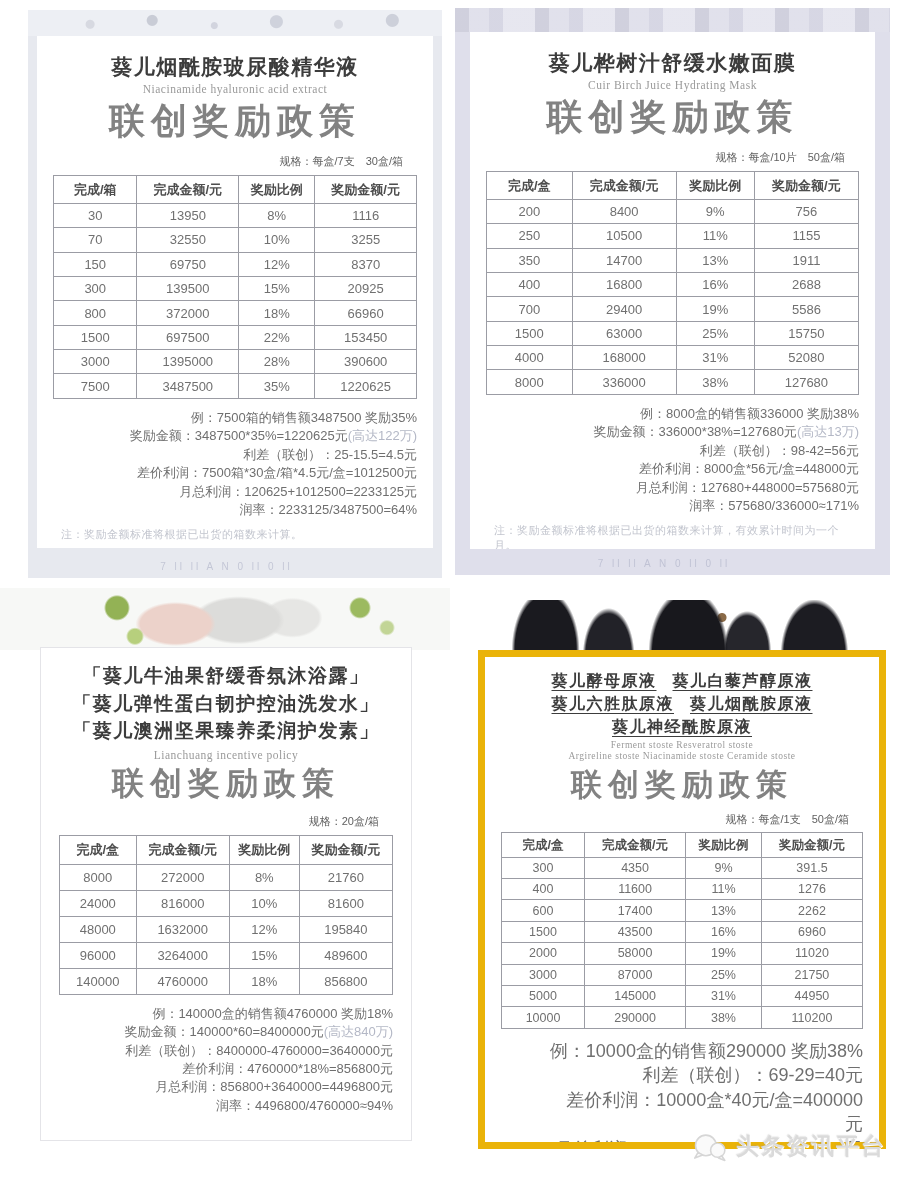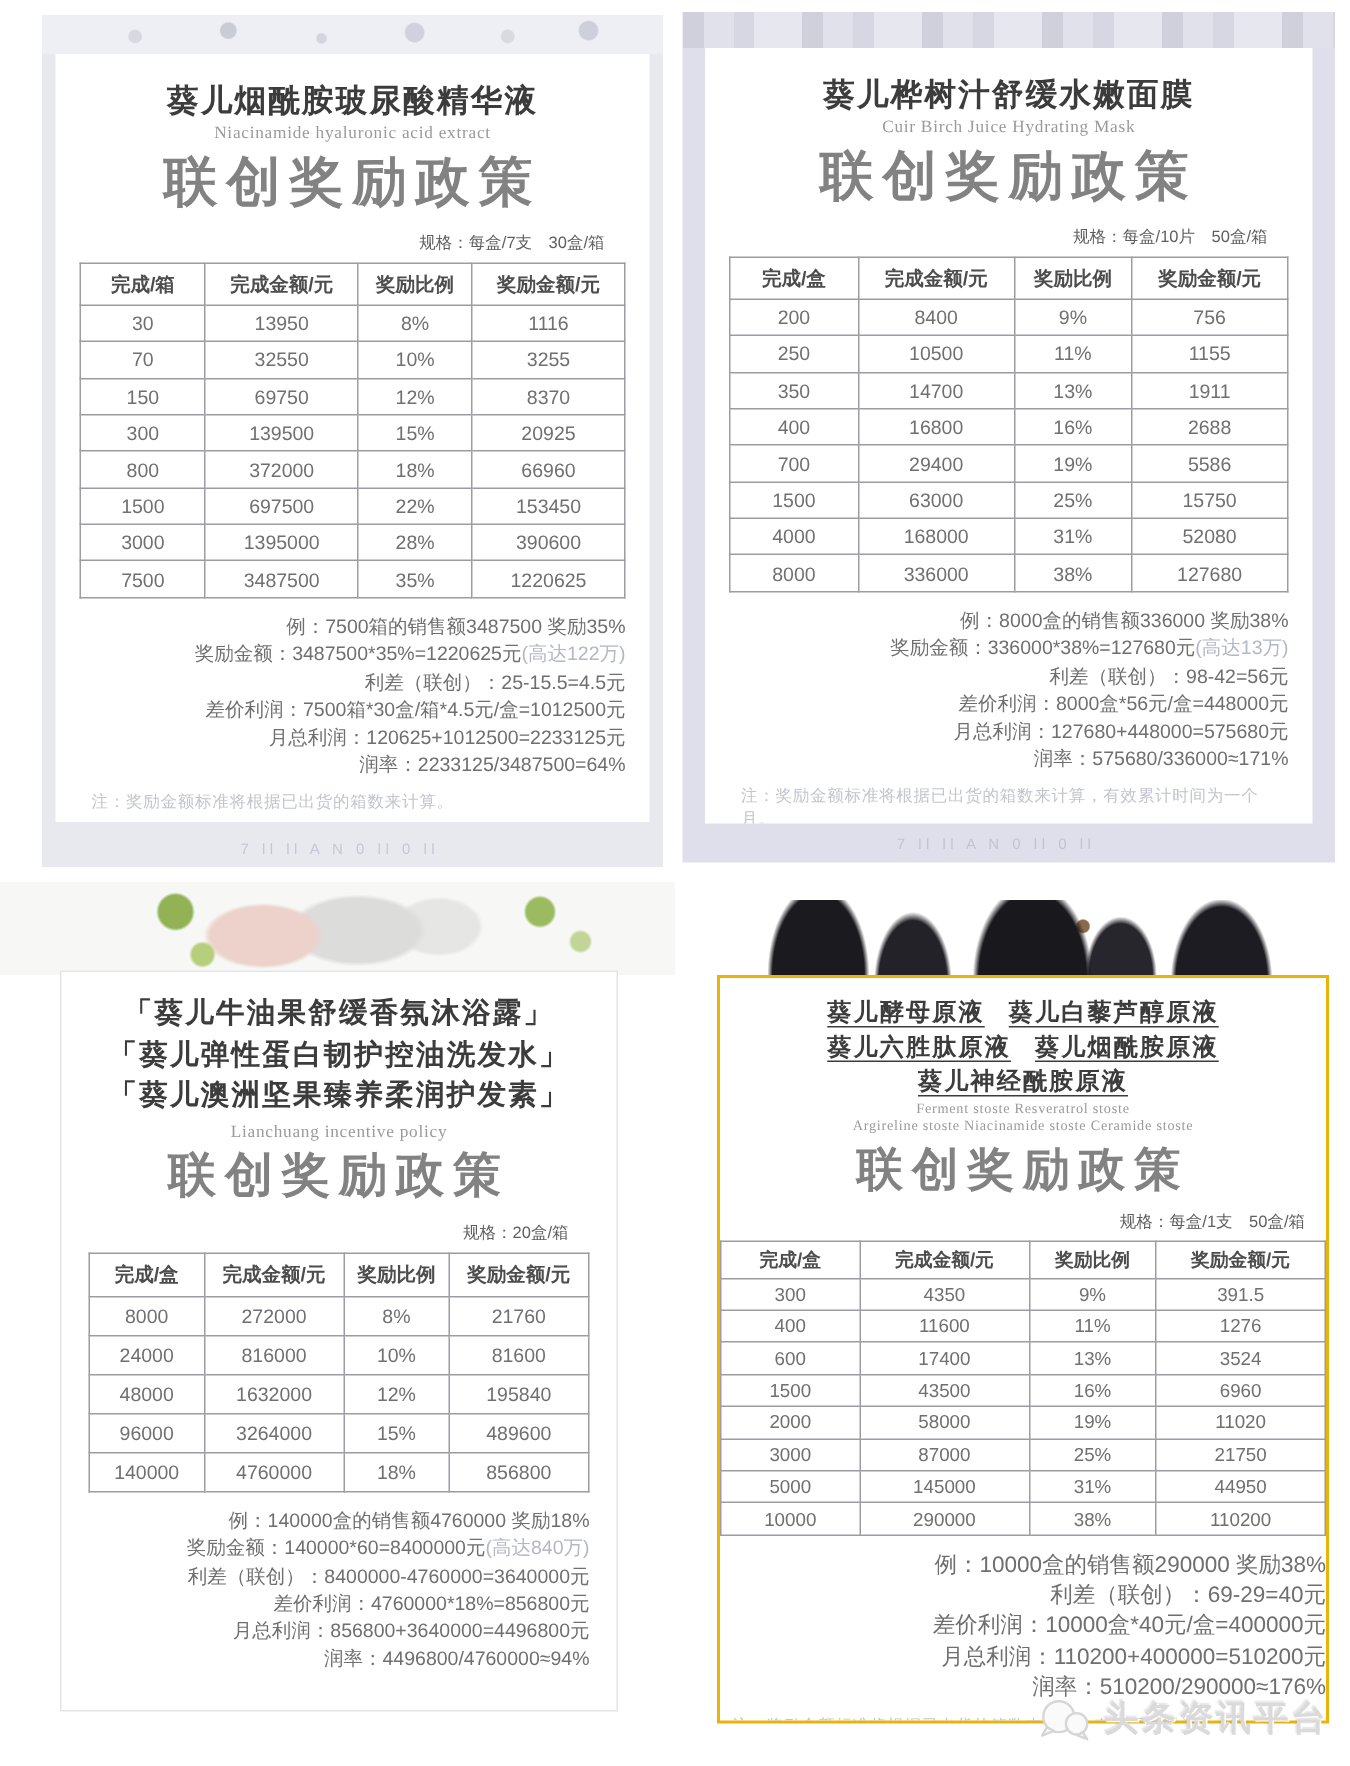--- a/index.html
+++ b/index.html
@@ -43,21 +43,21 @@
       radial-gradient(40px 64px at 52% 106%, #18181d 0 90%, transparent 100%),
       radial-gradient(24px 40px at 66% 102%, #26262c 0 88%, transparent 100%),
       radial-gradient(34px 56px at 82% 110%, #1c1c22 0 90%, transparent 100%),
       radial-gradient(circle 5px at 60% 35%, #8a6a48 0 4px, transparent 5px); }
 
   
   .card { position:absolute; background:#fff; overflow:hidden; }
   .q0 .card { top:26px; left:9px; right:9px; bottom:30px; padding:16px 16px 8px; }
   .q1 .card { top:24px; left:15px; right:15px; bottom:26px; padding:16px 16px 3px; }
   .q2 .card { top:62px; left:40px; right:38px; bottom:36px; padding:14px 18px 8px; border:1px solid #e4e4e8; }
-  .q3 .card { top:65px; left:28px; right:14px; bottom:28px; padding:12px 0 6px; border:2px solid #eab308; }
+  .q3 .card { top:65px; left:28px; right:14px; bottom:28px; padding:12px 16px 6px; border:7px solid #eab308; }
 
   .titles { text-align:center; }
   .title-line { line-height:1.45; }
   .title-name { font-family:"Liberation Serif","DejaVu Serif",serif; color:#3c3c3c; font-weight:600; letter-spacing:1.5px; }
   .q0 .title-name, .q1 .title-name { font-size:21px; }
   .q2 .title-name { font-size:19px; }
   .q3 .title-name { font-size:16px; font-weight:700; }
   .title-name.u { text-decoration:underline; text-underline-offset:4px; margin:0 8px; }
 
   .subtitles { text-align:center; margin-top:1px; }
@@ -83,21 +83,21 @@
   .q3 th,.q3 td { font-size:12.5px; padding:3.2px 2px; }
   th:nth-child(1), td:nth-child(1) { width:23%; }
   th:nth-child(2), td:nth-child(2) { width:28%; }
   th:nth-child(3), td:nth-child(3) { width:21%; }
   th:nth-child(4), td:nth-child(4) { width:28%; }
 
   .example { margin-top:10px; color:#6f6f6f;text-align:right; }
   .ex-intro { font-size:13px; margin-left:26px; line-height:1.42; }
   .example-lines { margin-left:52px; }
   .ex-line { font-size:13px; line-height:1.42; }
-  .q3 .ex-intro, .q3 .ex-line { font-size:15px; line-height:1.36; }
+  .q3 .ex-intro, .q3 .ex-line { font-size:18px; line-height:1.36; }
   .muted { color:#b4b8c6; }
 
   .note { font-size:11px; color:#c2c5ce; margin:7px 0 0 8px; letter-spacing:.5px; }
 
   .faint-caption { position:absolute; left:0; right:17px; bottom:6px; text-align:center;
     font-size:10px; color:#a7abc2; opacity:.55; letter-spacing:3px; }
   .faint-caption:empty { display:none; }
 
   
   .watermark { position:absolute; right:14px; bottom:10px; display:flex; align-items:flex-start; gap:8px; z-index:5; }
@@ -387,21 +387,21 @@
             <tr>
               <td>400</td>
               <td>11600</td>
               <td>11%</td>
               <td>1276</td>
             </tr>
             <tr>
               <td>600</td>
               <td>17400</td>
               <td>13%</td>
-              <td>3524</td>
+              <td>2262</td>
             </tr>
             <tr>
               <td>1500</td>
               <td>43500</td>
               <td>16%</td>
               <td>6960</td>
             </tr>
             <tr>
               <td>2000</td>
               <td>58000</td>

